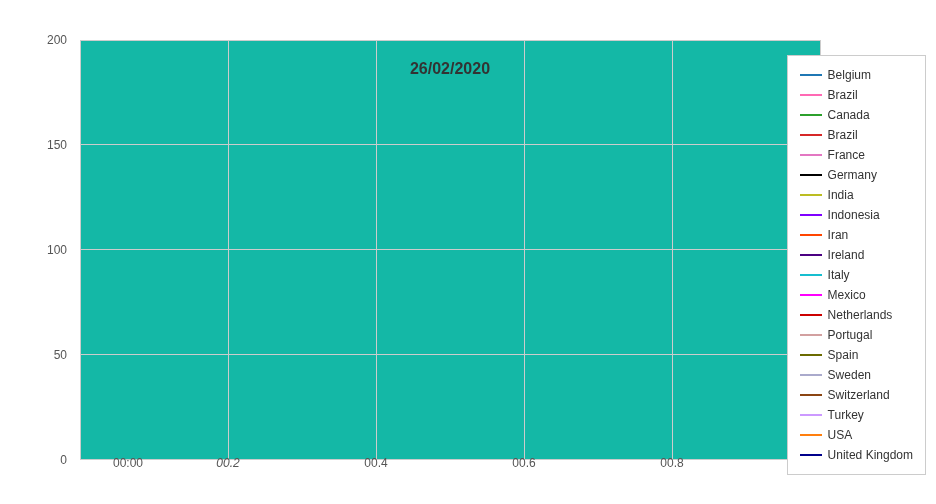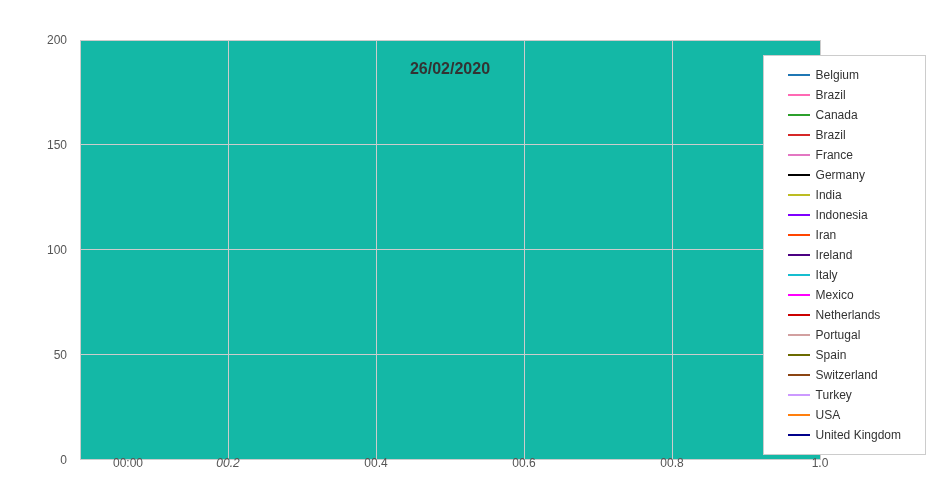--- a/index.html
+++ b/index.html
@@ -100,21 +100,21 @@
       top: 55px;
       background: #fff;
       border: 1px solid #ccc;
       padding: 8px 12px;
       font-size: 12px;
       z-index: 10;
     }
     .legend-item {
       display: flex;
       align-items: center;
-      margin: 2px 12px;
+      margin: 2px 0;
       height: 18px;
     }
     .legend-line {
       width: 22px;
       height: 2px;
       margin-right: 6px;
       flex-shrink: 0;
     }
     .legend-label {
       font-size: 12px;
@@ -220,20 +220,24 @@
     </div>
     <div class="legend-item">
       <div class="legend-line" style="background:#d2a0a0;"></div>
       <span class="legend-label">Portugal</span>
     </div>
     <div class="legend-item">
       <div class="legend-line" style="background:#6b6b00;"></div>
       <span class="legend-label">Spain</span>
     </div>
     <div class="legend-item">
+      <div class="legend-line" style="background:#aaaacc;"></div>
+      <span class="legend-label">Sweden</span>
+    </div>
+    <div class="legend-item">
       <div class="legend-line" style="background:#8b4513;"></div>
       <span class="legend-label">Switzerland</span>
     </div>
     <div class="legend-item">
       <div class="legend-line" style="background:#cc99ff;"></div>
       <span class="legend-label">Turkey</span>
     </div>
     <div class="legend-item">
       <div class="legend-line" style="background:#ff7f0e;"></div>
       <span class="legend-label">USA</span>

